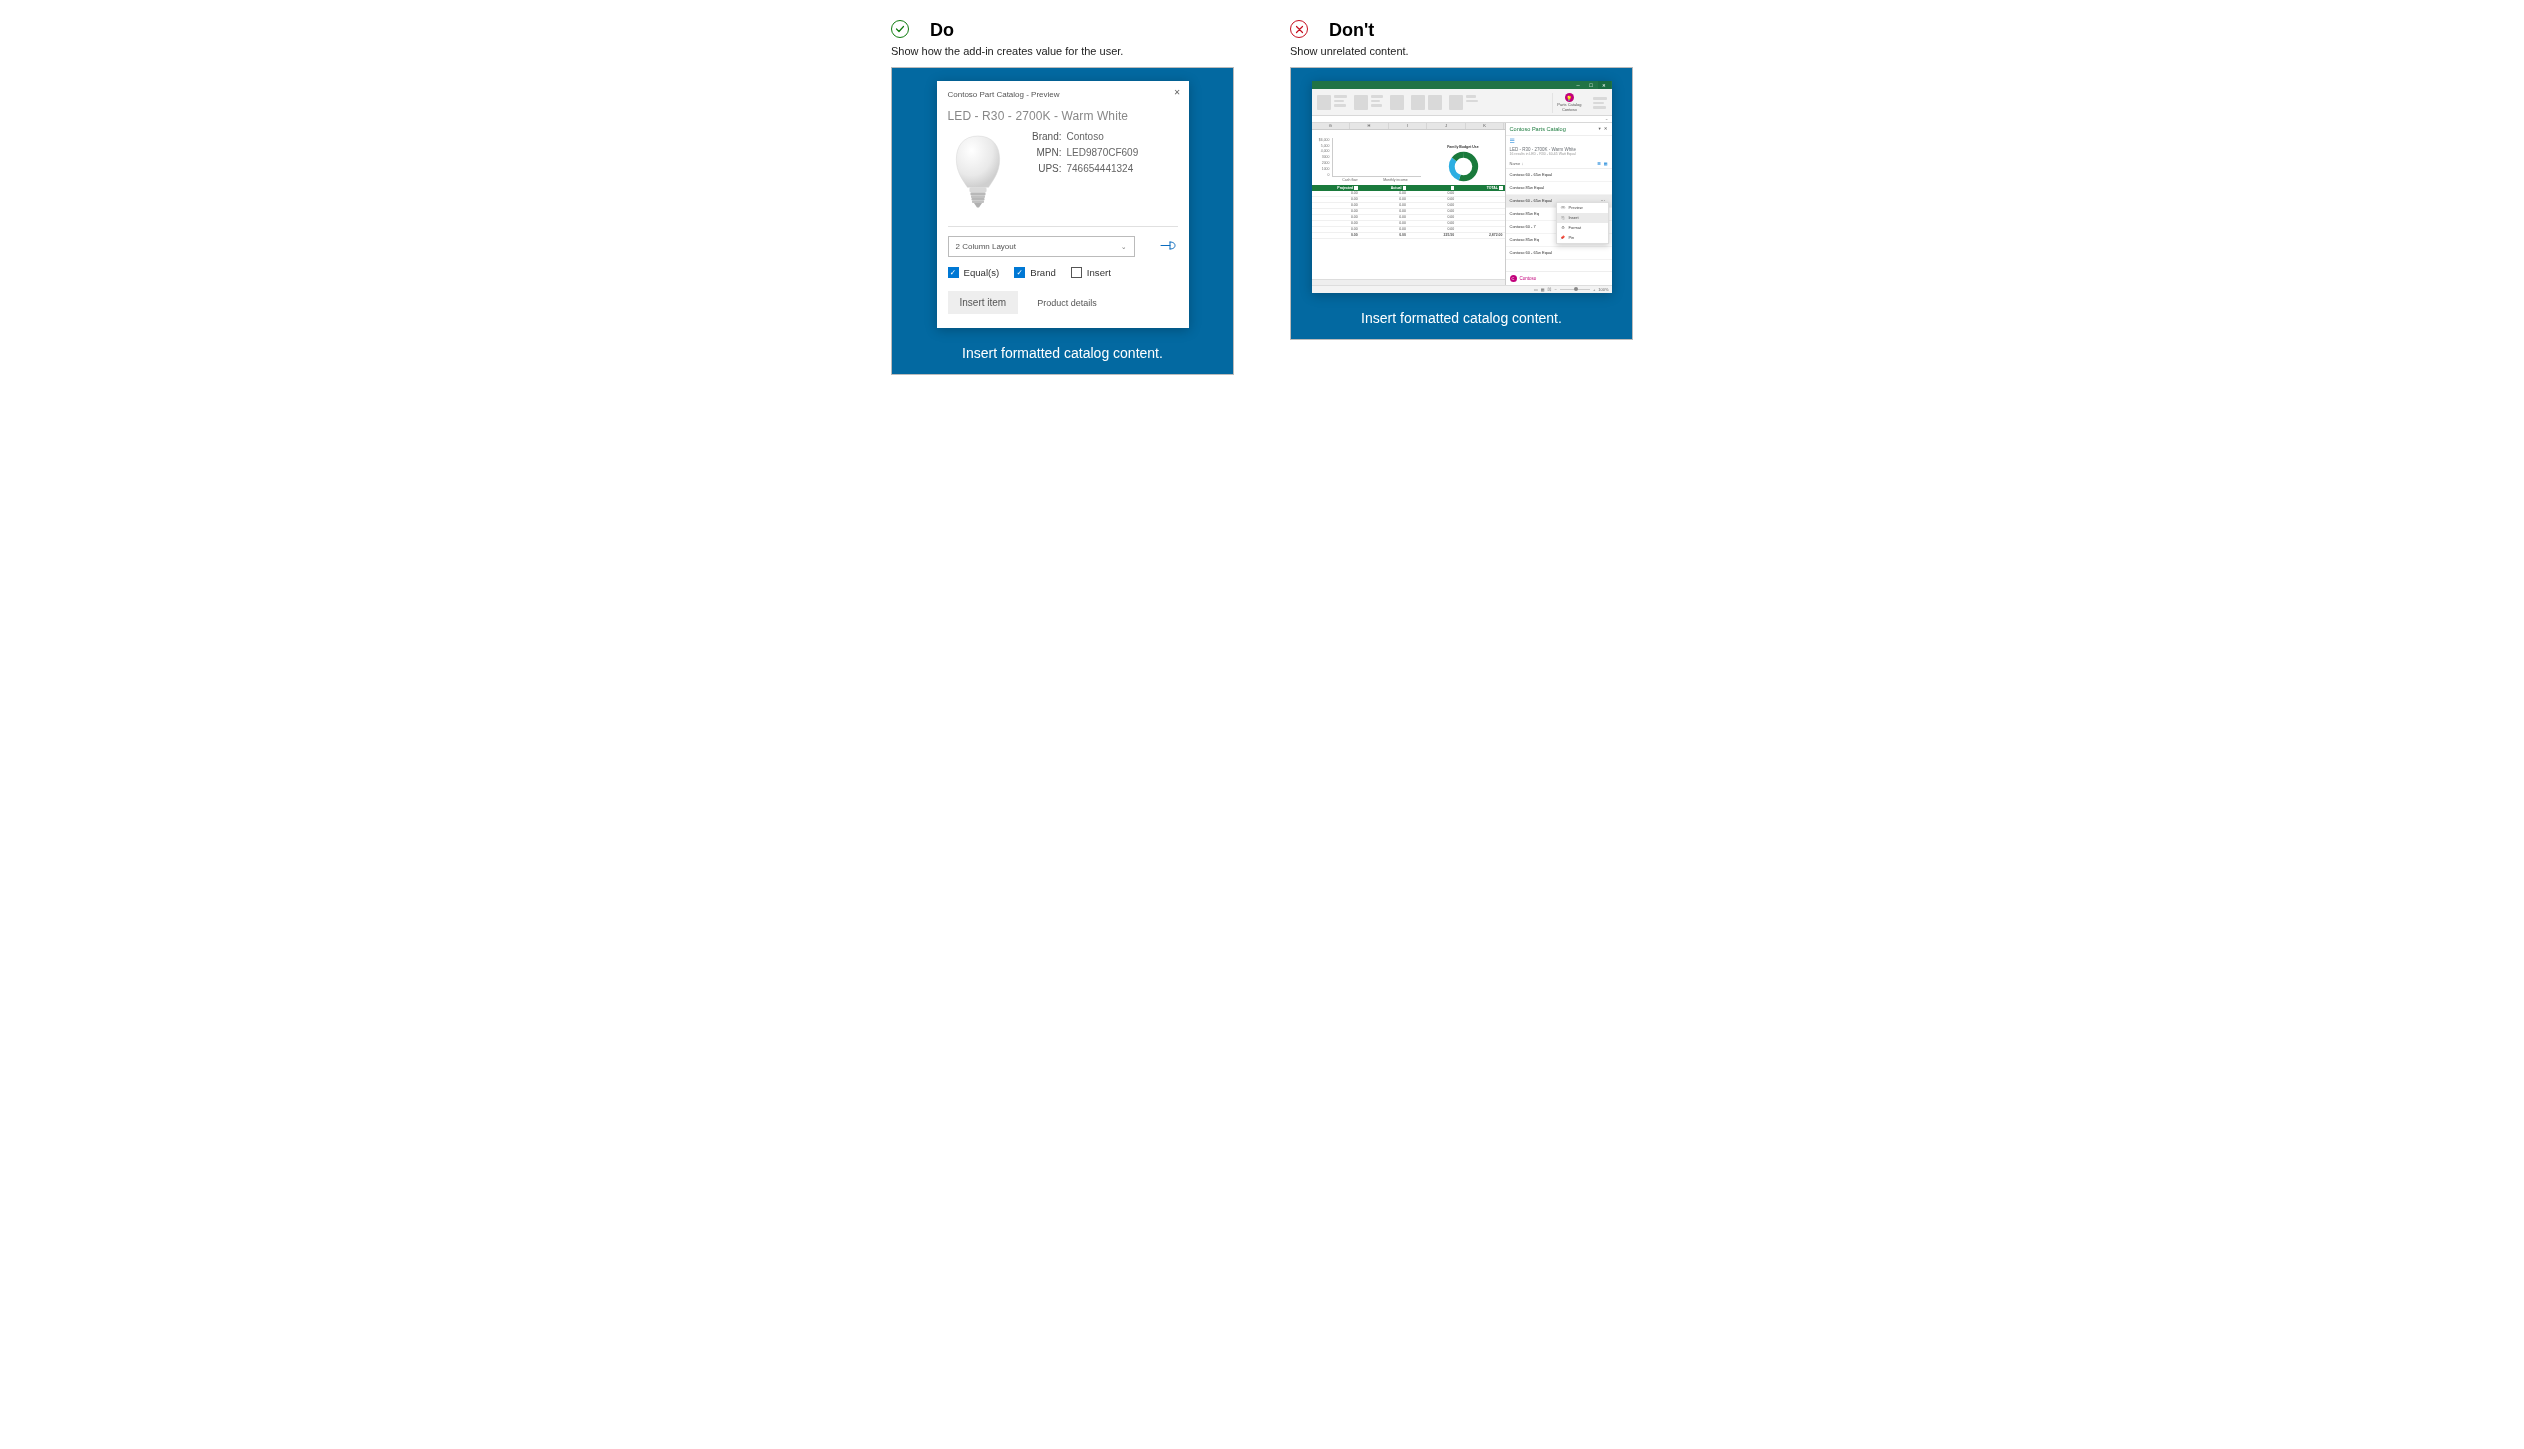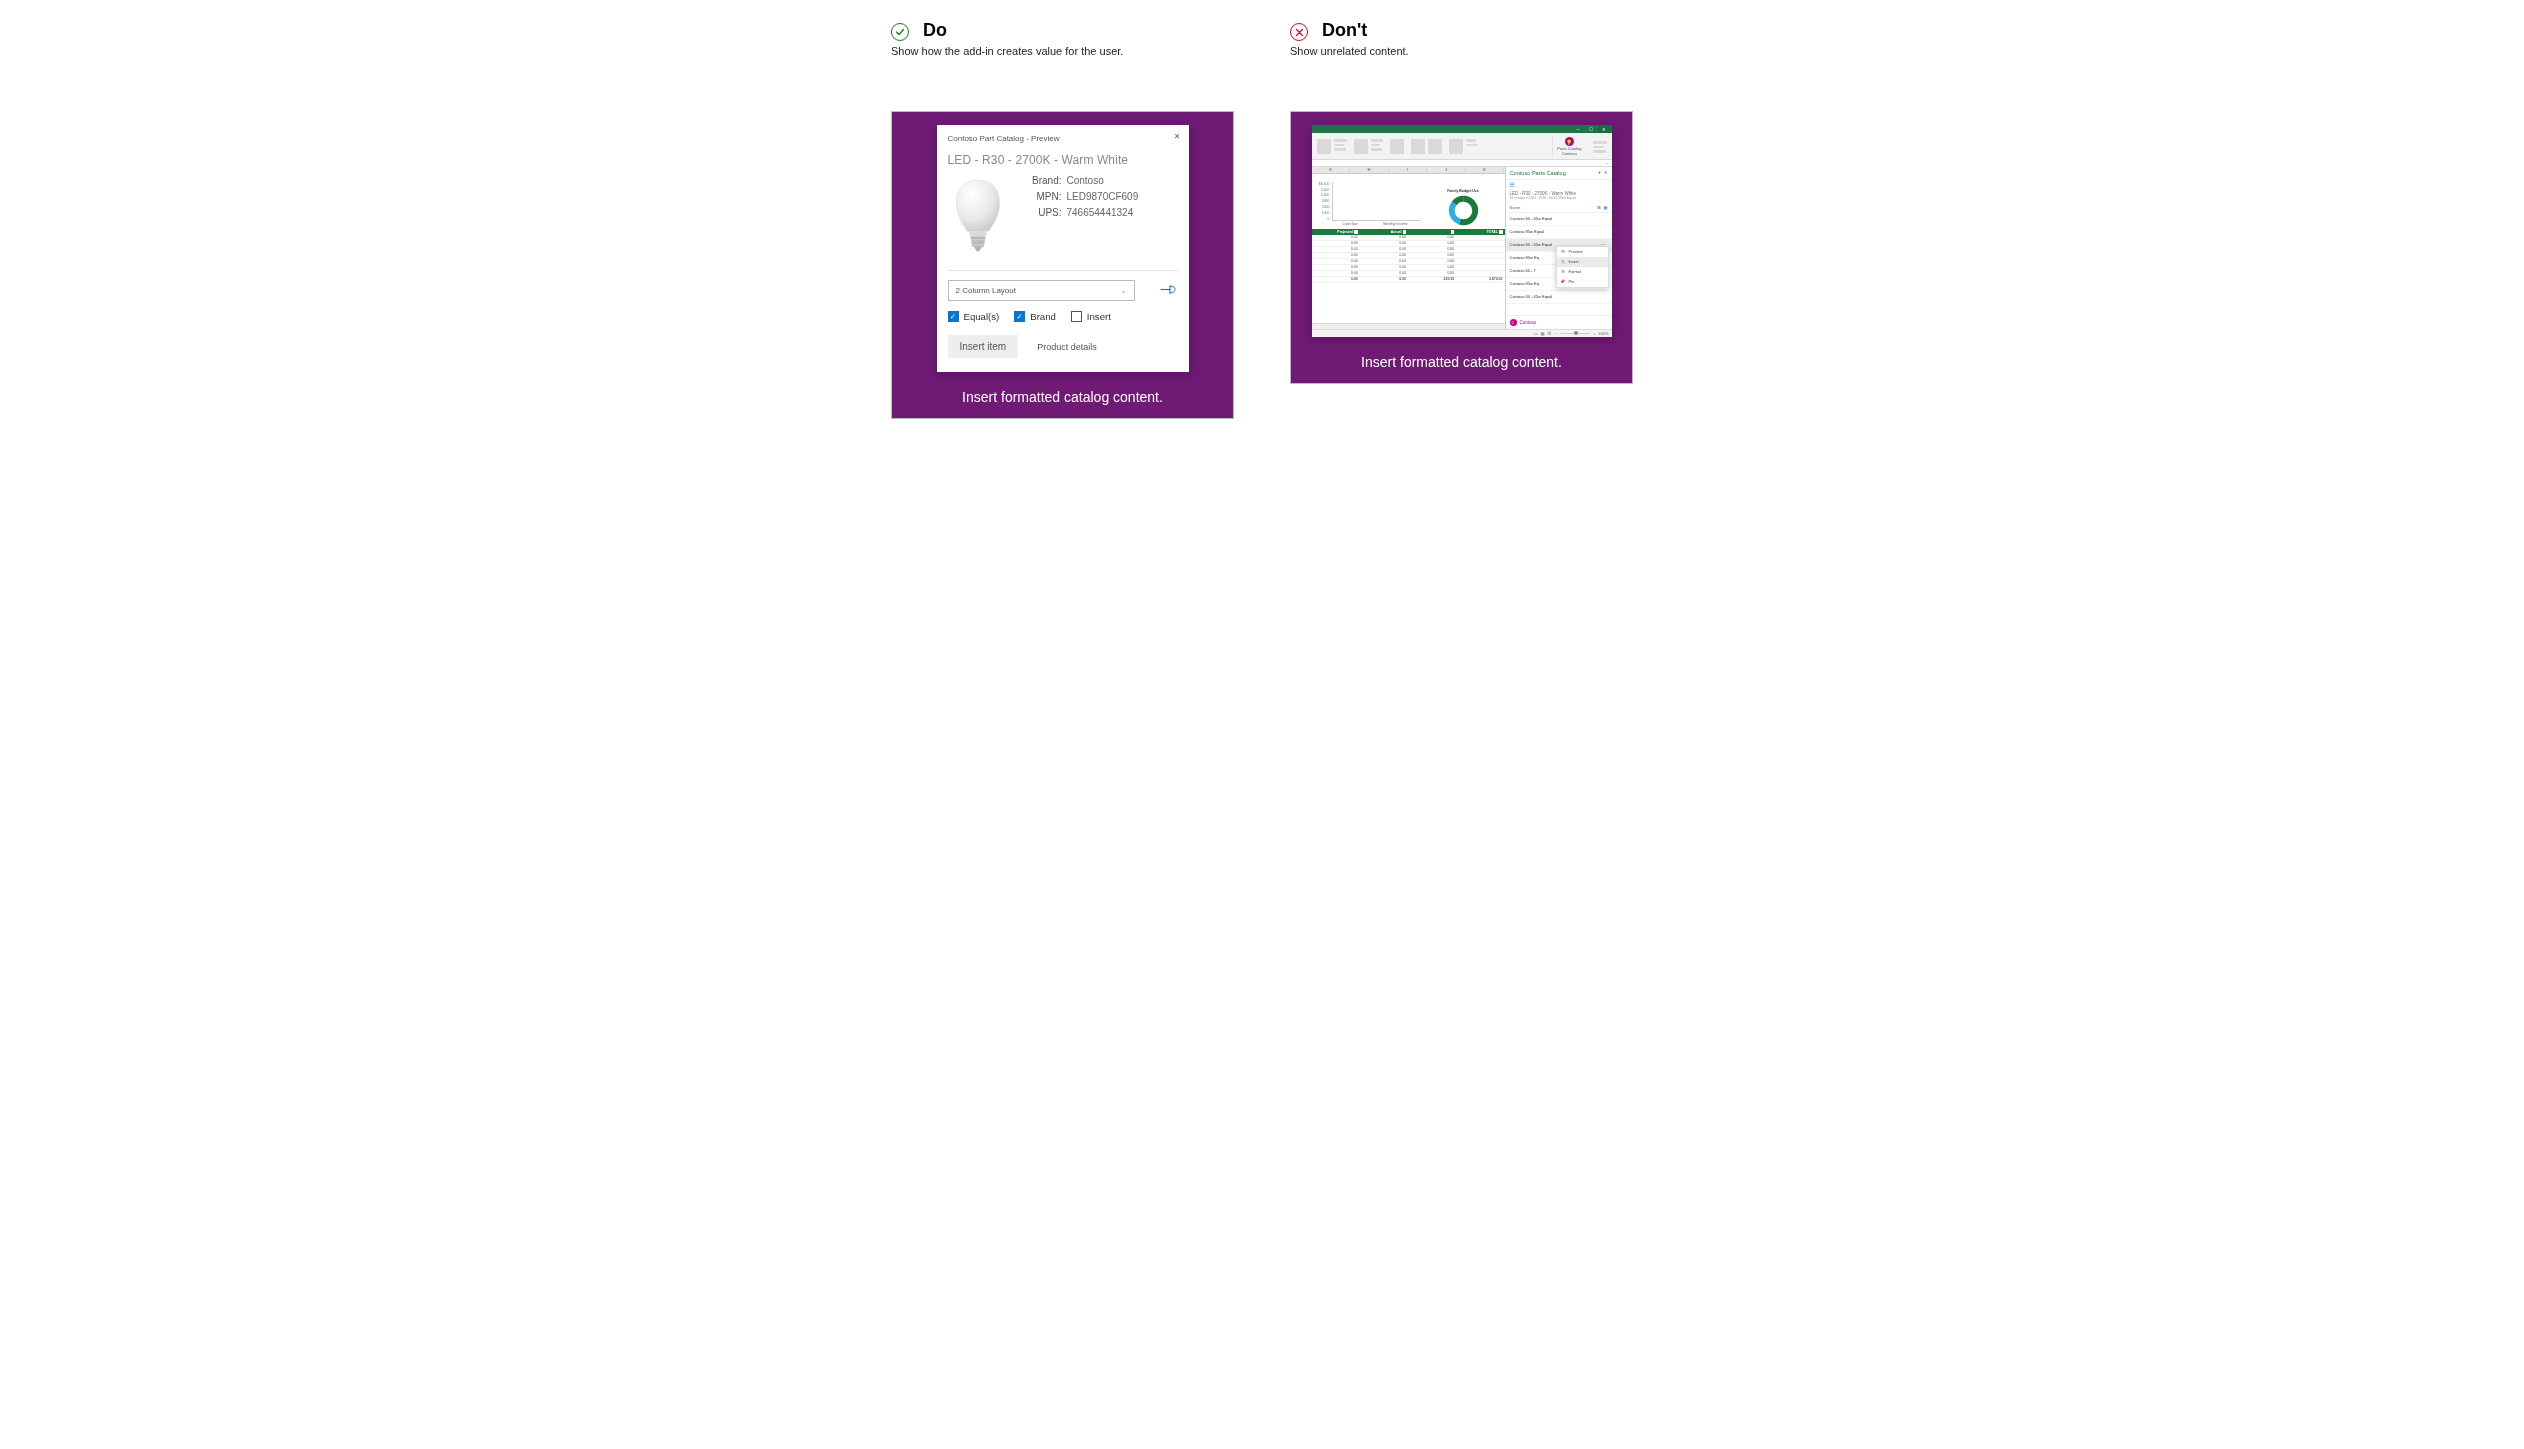--- a/index.html
+++ b/index.html
@@ -14,42 +14,41 @@
     max-width: 742px;
     margin: 0 auto;
   }
   .col {
     flex: 1;
     display: flex;
     flex-direction: column;
   }
   .header-row {
     display: flex;
-    align-items: flex-end;
-    gap: 14px;
+    align-items: flex-start;
+    gap: 21px;
     margin-bottom: 4px;
   }
   .header-title {
     font-size: 18px;
     font-weight: 700;
     color: #000;
   }
   .sub {
     font-size: 11px;
     color: #222;
     margin-bottom: 10px;
     font-weight: 300;
   }
   .card {
-    background: #701a75;
+    background: #0369a1;
     border: 0.5px solid #bbb;
     padding: 9px 9px 13px 9px;
     display: flex;
     flex-direction: column;
-    margin-top: 44px;
   }
   .card-body {
     flex: 1;
     display: flex;
     align-items: center;
     justify-content: center;
     padding: 4px;
   }
   .card-caption {
     font-size: 14px;

